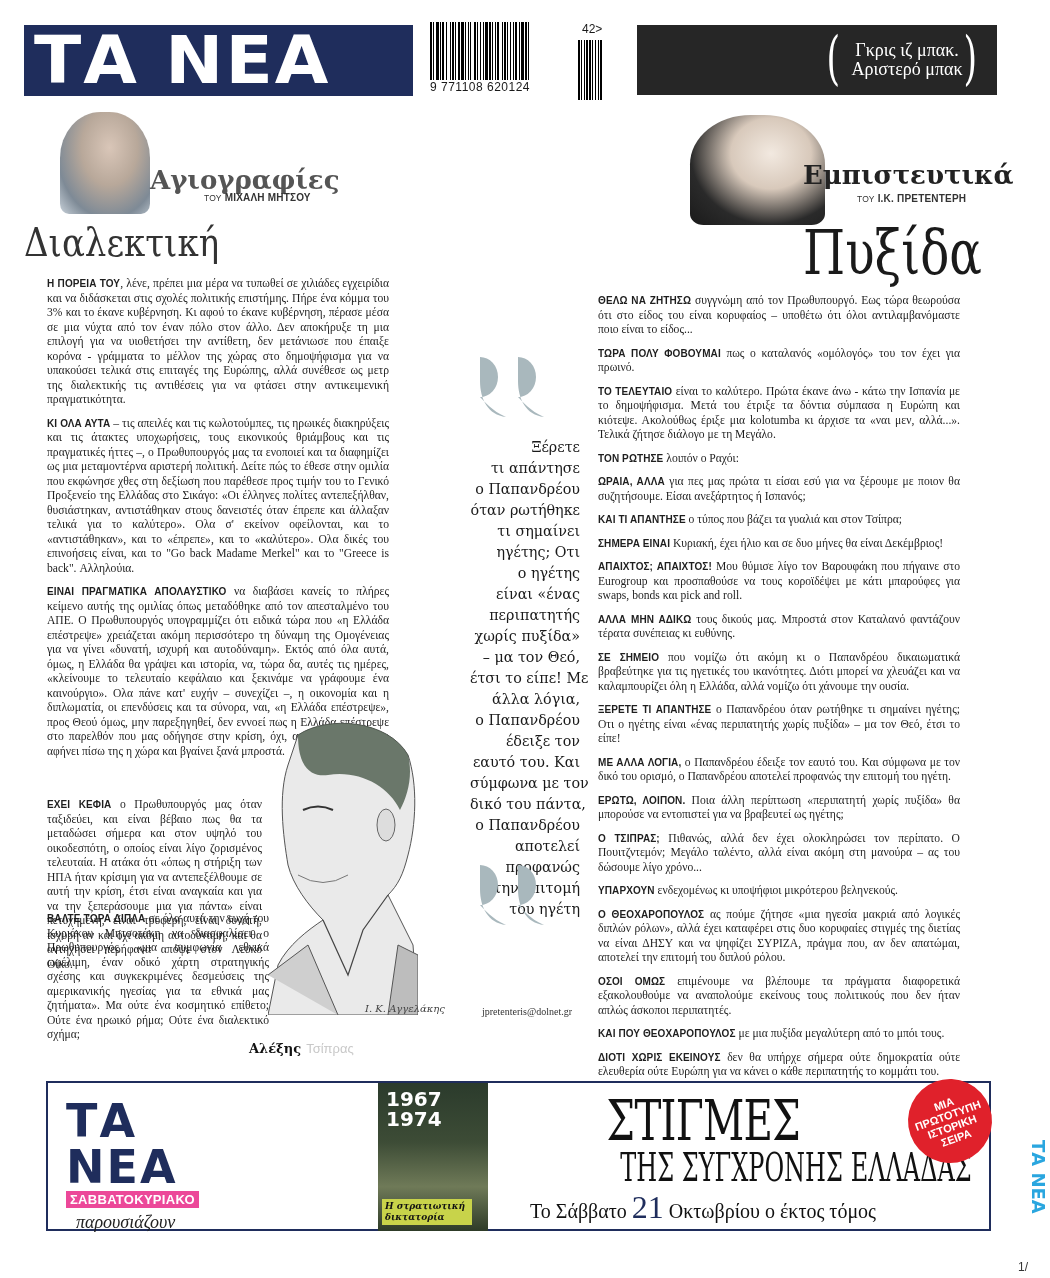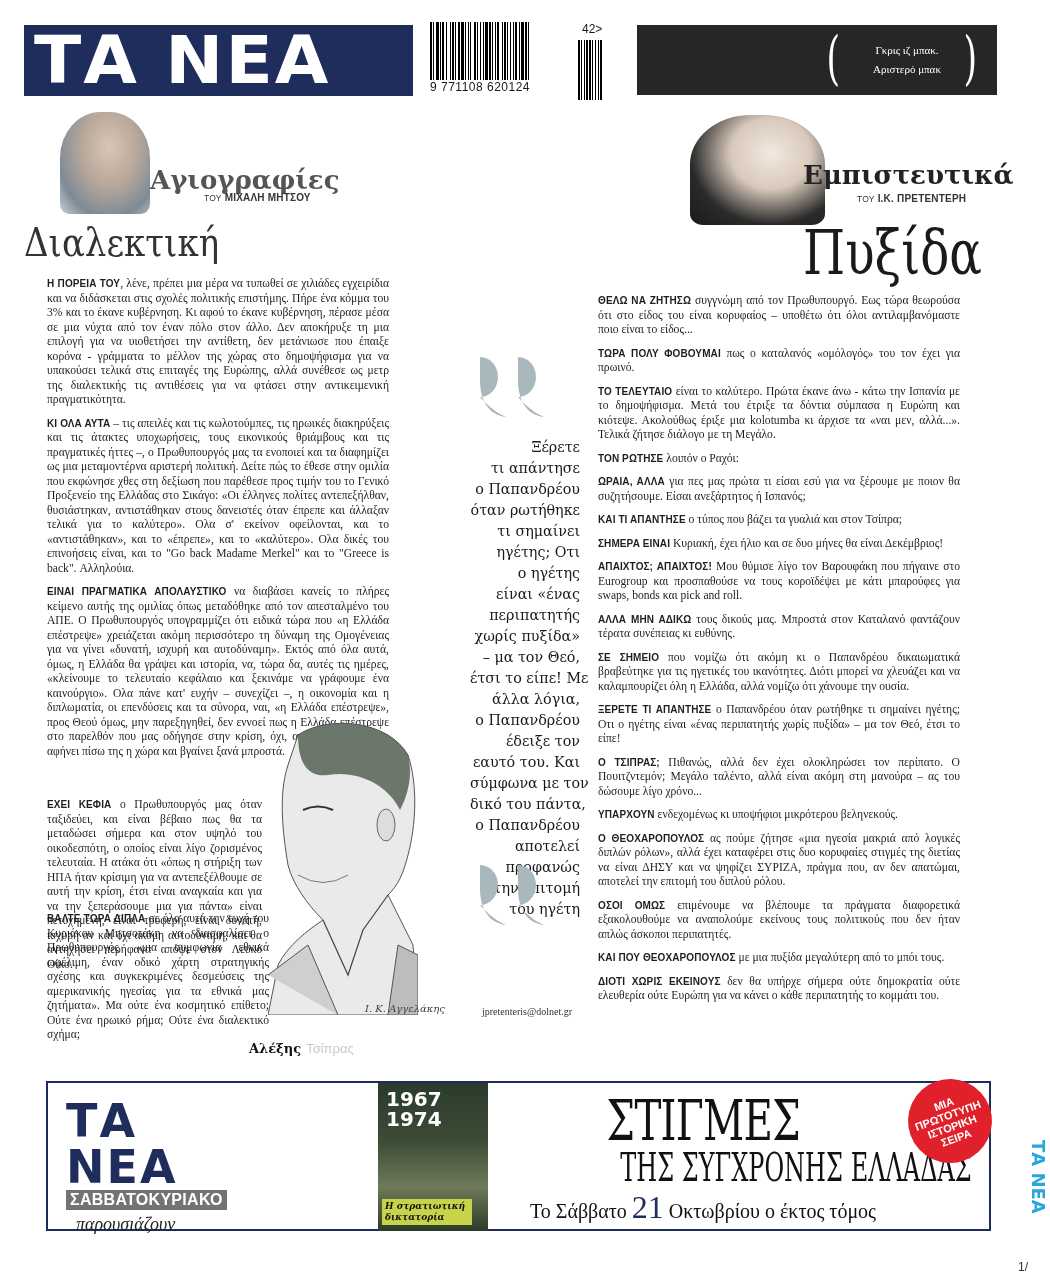--- a/index.html
+++ b/index.html
@@ -13,21 +13,21 @@
   .bars { position: absolute; left: 0; top: 0; width: 140px; height: 58px; display: flex; align-items: stretch; }
   .bars i { display: block; background: #000; height: 100%; }
   .bar-digits { position: absolute; left: 0; top: 58px; font-family: "Liberation Sans", sans-serif; font-size: 12px; letter-spacing: 0.5px; white-space: nowrap; }
   .addon-bars { position: absolute; left: 148px; top: 18px; width: 26px; height: 60px; display: flex; }
   .addon-bars i { display: block; background: #000; height: 100%; }
   .addon-num { position: absolute; left: 152px; top: 0; font-family: "Liberation Sans", sans-serif; font-size: 12px; }
   .black-banner { position: absolute; left: 637px; top: 25px; width: 360px; height: 70px; background: #262626; }
   .paren { position: absolute; top: 4px; font-size: 58px; color: #fff; font-family: "DejaVu Serif", serif; font-weight: 200; line-height: 1; transform: scaleX(0.6); }
   .paren.l { left: 185px; }
   .paren.r { left: 322px; }
-  .banner-text { position: absolute; left: 210px; top: 16px; width: 120px; text-align: center; color: #fff; font-size: 11px; line-height: 19px; font-family: "Liberation Serif", serif; }
+  .banner-text { position: absolute; left: 210px; top: 16px; width: 120px; text-align: center; color: #fff; font-size: 18px; line-height: 19px; font-family: "Liberation Serif", serif; }
 
   
   .author-photo { position: absolute; background: linear-gradient(180deg, #cfd3d6 0%, #9aa1a6 50%, #5f666b 100%); border-radius: 45% 45% 10% 10%; }
   .author-photo.left { left: 60px; top: 112px; width: 90px; height: 102px; background: radial-gradient(ellipse at 55% 35%, #d9c6b8 0%, #b8a89a 40%, #7e8a96 75%, #c9d2da 100%); }
   .author-photo.right { left: 690px; top: 115px; width: 135px; height: 110px; background: radial-gradient(ellipse at 60% 35%, #f2e9e0 0%, #d8c9bb 35%, #2a2a2a 70%, #1a1a1a 100%); }
   .col-brand { position: absolute; font-family: "DejaVu Serif", serif; font-weight: bold; font-size: 26px; }
   .col-brand.left { left: 150px; top: 165px; color: #555; }
   .col-brand.right { left: 803px; top: 160px; color: #222; }
   .col-author { position: absolute; font-family: "Liberation Sans", sans-serif; font-size: 10px; font-weight: bold; letter-spacing: 0.2px; }
   .col-author.left { left: 204px; top: 192px; color: #333; }
@@ -59,21 +59,21 @@
   .quote-mark.open { left: 480px; top: 355px; }
   .quote-mark.close { left: 476px; top: 865px; }
   .pull-quote { position: absolute; left: 470px; top: 437px; width: 110px; text-align: right; font-family: "DejaVu Serif", serif; font-size: 14.3px; line-height: 21px; color: #1a1a1a; }
   .pull-quote .line { display: block; white-space: nowrap; }
   .email { position: absolute; left: 482px; top: 1006px; font-family: "Liberation Serif", serif; font-size: 10px; color: #333; }
 
   
   .ad { position: absolute; left: 46px; top: 1081px; width: 945px; height: 150px; border: 2px solid #1f2d5c; background: #fff; }
   .ad-logo { position: absolute; left: 18px; top: 15px; width: 155px; }
   .ad-logo .ta { font-family: "DejaVu Sans", sans-serif; font-weight: 900; font-size: 46px; color: #1f2d5c; line-height: 1; letter-spacing: 2px; }
-  .ad-logo .weekend { display: inline-block; background: #737373; color: #fff; font-family: "Liberation Sans", sans-serif; font-weight: bold; font-size: 16px; padding: 1px 4px; margin-top: 0; letter-spacing: 0.3px; }
+  .ad-logo .weekend { display: inline-block; background: #ec4899; color: #fff; font-family: "Liberation Sans", sans-serif; font-weight: bold; font-size: 13px; padding: 1px 4px; margin-top: 0; letter-spacing: 0.3px; }
   .ad-logo .presents { font-family: "Liberation Serif", serif; font-style: italic; font-size: 18px; color: #222; margin-top: 4px; padding-left: 10px; }
   .books { position: absolute; left: 220px; top: 0; width: 160px; height: 148px; }
   .book { position: absolute; top: 26px; width: 15px; height: 105px; border-left: 1px solid #111; }
   .book-txt { position: absolute; top: 4px; left: 1px; color: #fff; font-family: "Liberation Sans", sans-serif; font-weight: bold; font-size: 9px; line-height: 9px; }
   .cover { position: absolute; left: 330px; top: 0; width: 110px; height: 148px; background: linear-gradient(180deg, #2b3b2c 0%, #3d4c36 40%, #6f7a58 70%, #2e3b28 100%); }
   .cover .years { position: absolute; left: 8px; top: 6px; font-family: "DejaVu Sans", sans-serif; font-weight: 900; font-size: 20px; line-height: 20px; color: #fff; }
   .cover .subtitle { position: absolute; left: 4px; bottom: 6px; width: 90px; background: #c8d34a; color: #111; font-family: "DejaVu Serif", serif; font-style: italic; font-weight: bold; font-size: 9px; padding: 2px 3px; line-height: 11px; }
   .ad-title { position: absolute; left: 455px; top: 10px; width: 400px; text-align: center; }
   .ad-title .big { font-family: "DejaVu Serif", serif; font-size: 56px; line-height: 56px; letter-spacing: -1px; transform: scaleX(0.72); display: inline-block; color: #111; }
   .ad-title .mid { font-family: "DejaVu Serif", serif; font-size: 40px; line-height: 40px; transform: scaleX(0.6); display: inline-block; white-space: nowrap; margin-top: -2px; color: #111; }
@@ -274,20 +274,22 @@
     <p><b>ΤΩΡΑ ΠΟΛΥ ΦΟΒΟΥΜΑΙ</b><span> πως ο καταλανός «ομόλογός» του τον έχει για πρωινό.</span></p>
     <p><b>ΤΟ ΤΕΛΕΥΤΑΙΟ</b><span> είναι το καλύτερο. Πρώτα έκανε άνω - κάτω την Ισπανία με το δημοψήφισμα. Μετά του έτριξε τα δόντια σύμπασα η Ευρώπη και κιότεψε. Ακολούθως έριξε μια kolotumba κι άρχισε τα «ναι μεν, αλλά...». Τελικά ζήτησε διάλογο με τη Μεγάλο.</span></p>
     <p><b>ΤΟΝ ΡΩΤΗΣΕ</b><span> λοιπόν ο Ραχόι:</span></p>
     <p><b>ΩΡΑΙΑ, ΑΛΛΑ</b><span> για πες μας πρώτα τι είσαι εσύ για να ξέρουμε με ποιον θα συζητήσουμε. Είσαι ανεξάρτητος ή Ισπανός;</span></p>
     <p><b>ΚΑΙ ΤΙ ΑΠΑΝΤΗΣΕ</b><span> ο τύπος που βάζει τα γυαλιά και στον Τσίπρα;</span></p>
     <p><b>ΣΗΜΕΡΑ ΕΙΝΑΙ</b><span> Κυριακή, έχει ήλιο και σε δυο μήνες θα είναι Δεκέμβριος!</span></p>
     <p><b>ΑΠΑΙΧΤΟΣ; ΑΠΑΙΧΤΟΣ!</b><span> Μου θύμισε λίγο τον Βαρουφάκη που πήγαινε στο Eurogroup και προσπαθούσε να τους κοροϊδέψει με κάτι μπαρούφες για swaps, bonds και pick and roll.</span></p>
     <p><b>ΑΛΛΑ ΜΗΝ ΑΔΙΚΩ</b><span> τους δικούς μας. Μπροστά στον Καταλανό φαντάζουν τέρατα συνέπειας κι ευθύνης.</span></p>
     <p><b>ΣΕ ΣΗΜΕΙΟ</b><span> που νομίζω ότι ακόμη κι ο Παπανδρέου δικαιωματικά βραβεύτηκε για τις ηγετικές του ικανότητες. Διότι μπορεί να χλευάζει και να καλαμπουρίζει όλη η Ελλάδα, αλλά νομίζω ότι χάνουμε την ουσία.</span></p>
     <p><b>ΞΕΡΕΤΕ ΤΙ ΑΠΑΝΤΗΣΕ</b><span> ο Παπανδρέου όταν ρωτήθηκε τι σημαίνει ηγέτης; Οτι ο ηγέτης είναι «ένας περιπατητής χωρίς πυξίδα» – μα τον Θεό, έτσι το είπε!</span></p>
+    <p><b>ΜΕ ΑΛΛΑ ΛΟΓΙΑ,</b><span> ο Παπανδρέου έδειξε τον εαυτό του. Και σύμφωνα με τον δικό του ορισμό, ο Παπανδρέου αποτελεί προφανώς την επιτομή του ηγέτη.</span></p>
+    <p><b>ΕΡΩΤΩ, ΛΟΙΠΟΝ.</b><span> Ποια άλλη περίπτωση «περιπατητή χωρίς πυξίδα» θα μπορούσε να εντοπιστεί για να βραβευτεί ως ηγέτης;</span></p>
     <p><b>Ο ΤΣΙΠΡΑΣ;</b><span> Πιθανώς, αλλά δεν έχει ολοκληρώσει τον περίπατο. Ο Πουιτζντεμόν; Μεγάλο ταλέντο, αλλά είναι ακόμη στη μανούρα – ας του δώσουμε λίγο χρόνο...</span></p>
     <p><b>ΥΠΑΡΧΟΥΝ</b><span> ενδεχομένως κι υποψήφιοι μικρότερου βεληνεκούς.</span></p>
     <p><b>Ο ΘΕΟΧΑΡΟΠΟΥΛΟΣ</b><span> ας πούμε ζήτησε «μια ηγεσία μακριά από λογικές διπλών ρόλων», αλλά έχει καταφέρει στις δυο κορυφαίες στιγμές της διετίας να είναι ΔΗΣΥ και να ψηφίζει ΣΥΡΙΖΑ, πράγμα που, αν δεν απατώμαι, αποτελεί την επιτομή του διπλού ρόλου.</span></p>
     <p><b>ΟΣΟΙ ΟΜΩΣ</b><span> επιμένουμε να βλέπουμε τα πράγματα διαφορετικά εξακολουθούμε να αναπολούμε εκείνους τους πολιτικούς που δεν ήταν απλώς άσκοποι περιπατητές.</span></p>
     <p><b>ΚΑΙ ΠΟΥ ΘΕΟΧΑΡΟΠΟΥΛΟΣ</b><span> με μια πυξίδα μεγαλύτερη από το μπόι τους.</span></p>
     <p><b>ΔΙΟΤΙ ΧΩΡΙΣ ΕΚΕΙΝΟΥΣ</b><span> δεν θα υπήρχε σήμερα ούτε δημοκρατία ούτε ελευθερία ούτε Ευρώπη για να κάνει ο κάθε περιπατητής το κομμάτι του.</span></p>
   </div>
 
 <div class="ad">
   <div class="ad-logo">

